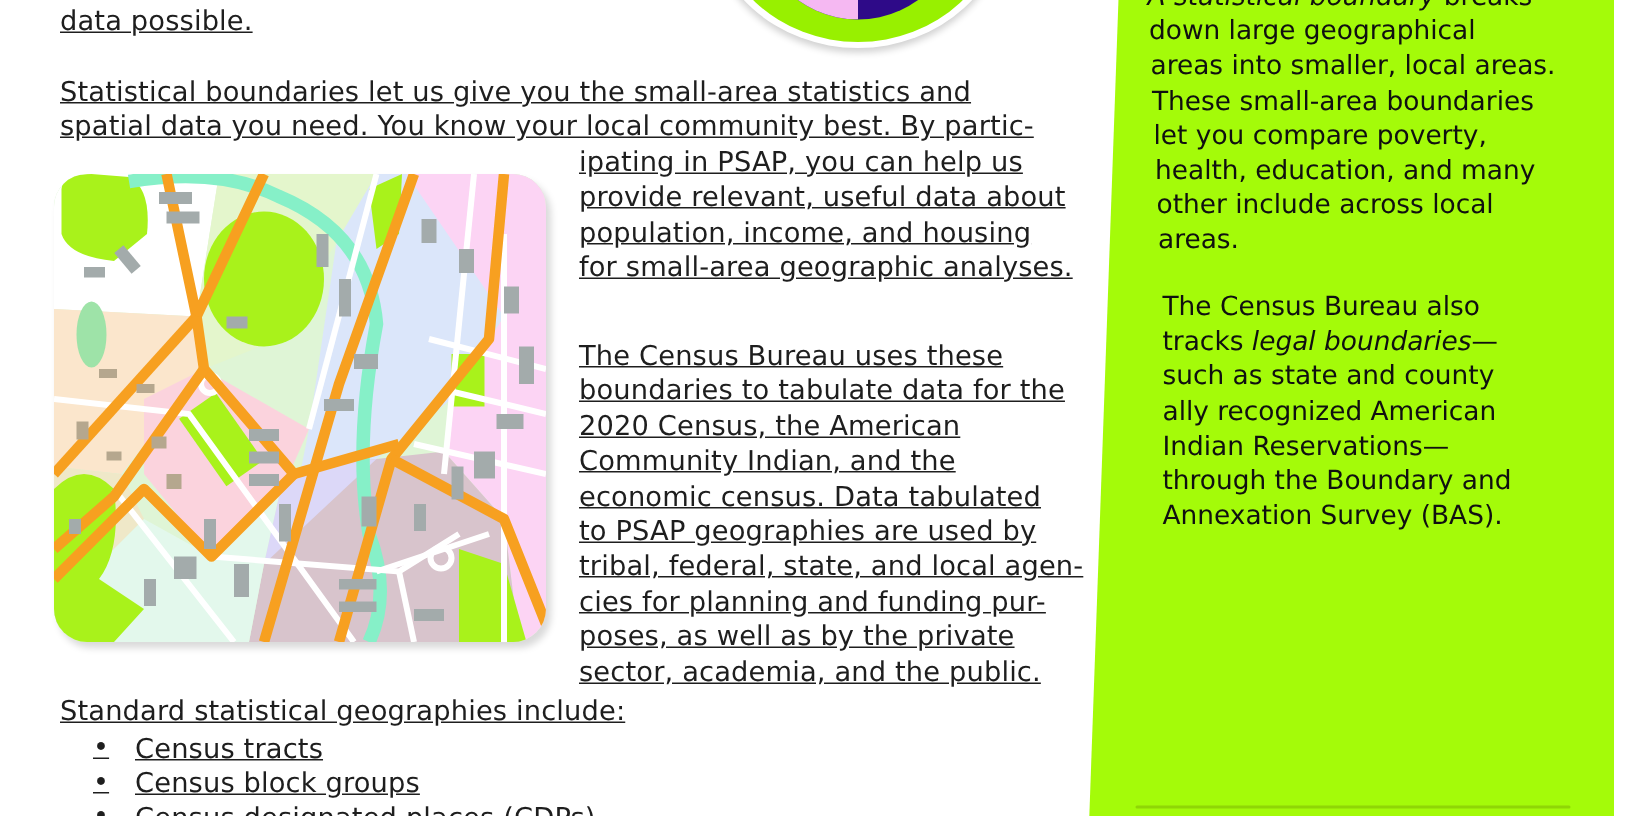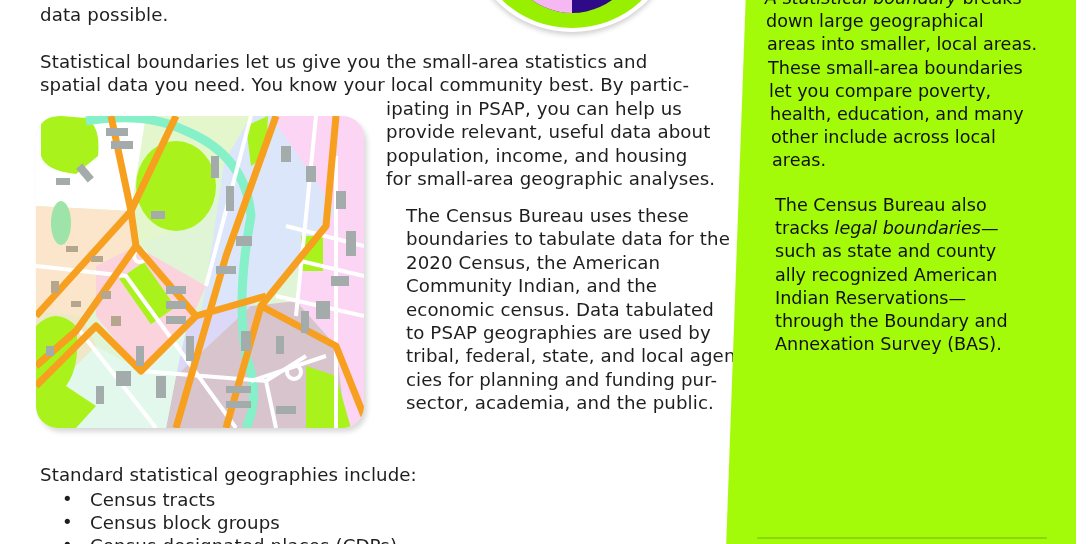--- a/index.html
+++ b/index.html
@@ -2,21 +2,21 @@
 <html><head>
   <meta charset="utf-8">
   <style>
     html, body { margin: 0; padding: 0; }
     body {
       width: 1088px; height: 544px; overflow: hidden; position: relative;
       background: #ffffff;
       font-family: "DejaVu Sans", sans-serif;
       color: #1e1e1e;
     }
-    .txt { position: absolute; font-size: 18.2px; line-height: 23.4px; white-space: nowrap; letter-spacing: 0.1px; }
+    .txt { position: absolute; font-size: 18.2px; line-height: 23.4px; white-space: nowrap; letter-spacing: 0.1px; text-decoration: underline; }
     .line { display: block; height: 23.4px; }
     .sidebar {
       position: absolute; left: 726px; top: -10px; width: 350px; height: 560px;
       background: #a4fb09;
       clip-path: polygon(20px 0, 350px 0, 350px 100%, 0 100%);
     }
     .sidebar-rule {
       position: absolute; left: 757px; top: 537px; width: 290px; height: 2px;
       background: #8fd606; border-radius: 1px;
     }
@@ -159,29 +159,30 @@
       <rect x="30" y="130" width="12" height="6"></rect>
         <rect x="55" y="140" width="12" height="6"></rect>
       <rect x="65" y="175" width="10" height="8"></rect>
         <rect x="75" y="200" width="10" height="10"></rect>
       <rect x="15" y="165" width="8" height="12"></rect>
         <rect x="35" y="185" width="10" height="6"></rect>
     </g>
   </svg>
 </div>
 
-<div class="txt" style="left:386px; top:204px;margin-left:20px;">
+<div class="txt" style="left:386px; top:226px;">
   <span class="line">The Census Bureau uses these</span>
   <span class="line">boundaries to tabulate data for the</span>
   <span class="line">2020 Census, the American</span>
   <span class="line">Community Indian, and the</span>
   <span class="line">economic census. Data tabulated</span>
   <span class="line">to PSAP geographies are used by</span>
   <span class="line">tribal, federal, state, and local agen-</span>
   <span class="line">cies for planning and funding pur-</span>
+  <span class="line">poses, as well as by the private</span>
   <span class="line">sector, academia, and the public.</span>
 </div>
 
 <div class="txt" style="left:40px; top:463px;">Standard statistical geographies include:</div>
 <div>
   <span class="txt bullet" style="top:487px;">•</span>
   <span class="txt" style="left:90px; top:488px;">Census tracts</span>
   <span class="txt bullet" style="top:510px;">•</span>
   <span class="txt" style="left:90px; top:511px;">Census block groups</span>
   <span class="txt bullet" style="top:533px;">•</span>

